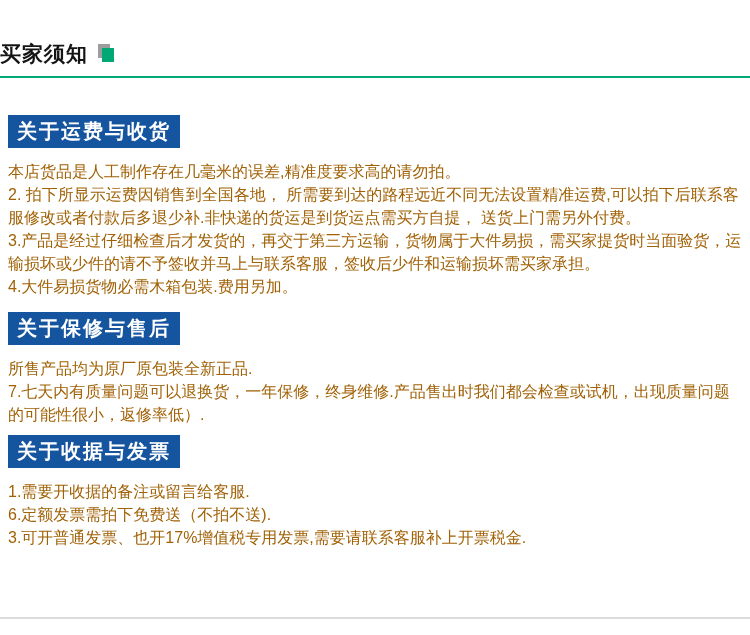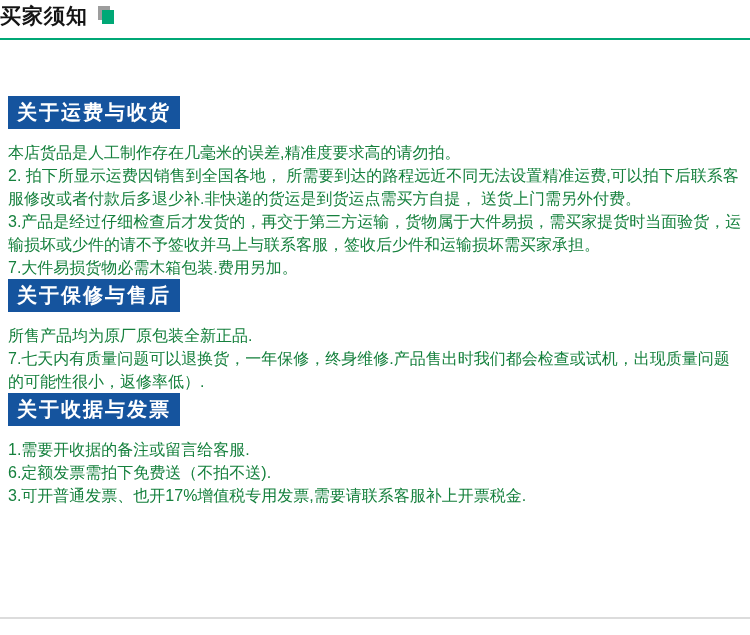--- a/index.html
+++ b/index.html
@@ -8,21 +8,21 @@
 
   .page {
     position: relative;
     width: 750px;
     height: 635px;
     background: #ffffff;
     overflow: hidden;
   }
 
   
-  .masthead { padding-top: 3px; }
+  .masthead { padding-top: 13px; margin-top: 28px; }
   .masthead-row {
     display: flex;
     align-items: center;
     height: 26px;
   }
   .page-title {
     margin: 0;
     font-size: 21px;
     font-weight: bold;
     color: #141414;
@@ -51,30 +51,30 @@
     display: inline-block;
     background: #15549e;
     color: #ffffff;
     font-size: 20px;
     font-weight: bold;
     letter-spacing: 2px;
     line-height: 23px;
     padding: 5px 9px;
     white-space: nowrap;
   }
-  .sec1 .section-heading { margin-top: 56px; }
-  .sec2 .section-heading { }
-  .sec3 .section-heading { }
+  .sec1 .section-heading { margin-top: 37px; }
+  .sec2 .section-heading { margin-top: 14px; }
+  .sec3 .section-heading { margin-top: 9px; }
 
   .section-body { margin-top: 12px; }
   .section-body p {
     margin: 0;
     font-size: 16px;
     line-height: 23px;
-    color: #15803d;
+    color: #a16207;
     text-align: left;
   }
 
   .bottom-rule {
     position: absolute;
     left: 0;
     right: 0;
     bottom: 16px;
     height: 2px;
     background: #dcdcdc;
@@ -94,21 +94,21 @@
   </div>
 
   <div class="content">
 
     <div class="section sec1">
       <div class="section-heading">关于运费与收货</div>
       <div class="section-body">
         <p>本店货品是人工制作存在几毫米的误差,精准度要求高的请勿拍。</p>
         <p>2. 拍下所显示运费因销售到全国各地， 所需要到达的路程远近不同无法设置精准运费,可以拍下后联系客服修改或者付款后多退少补.非快递的货运是到货运点需买方自提， 送货上门需另外付费。</p>
         <p>3.产品是经过仔细检查后才发货的，再交于第三方运输，货物属于大件易损，需买家提货时当面验货，运输损坏或少件的请不予签收并马上与联系客服，签收后少件和运输损坏需买家承担。</p>
-        <p>7.大件易损货物必需木箱包装.费用另加。</p>
+        <p>4.大件易损货物必需木箱包装.费用另加。</p>
       </div>
     </div>
 
     <div class="section sec2">
       <div class="section-heading">关于保修与售后</div>
       <div class="section-body">
         <p>所售产品均为原厂原包装全新正品.</p>
         <p>7.七天内有质量问题可以退换货，一年保修，终身维修.产品售出时我们都会检查或试机，出现质量问题的可能性很小，返修率低）.</p>
       </div>
     </div>

